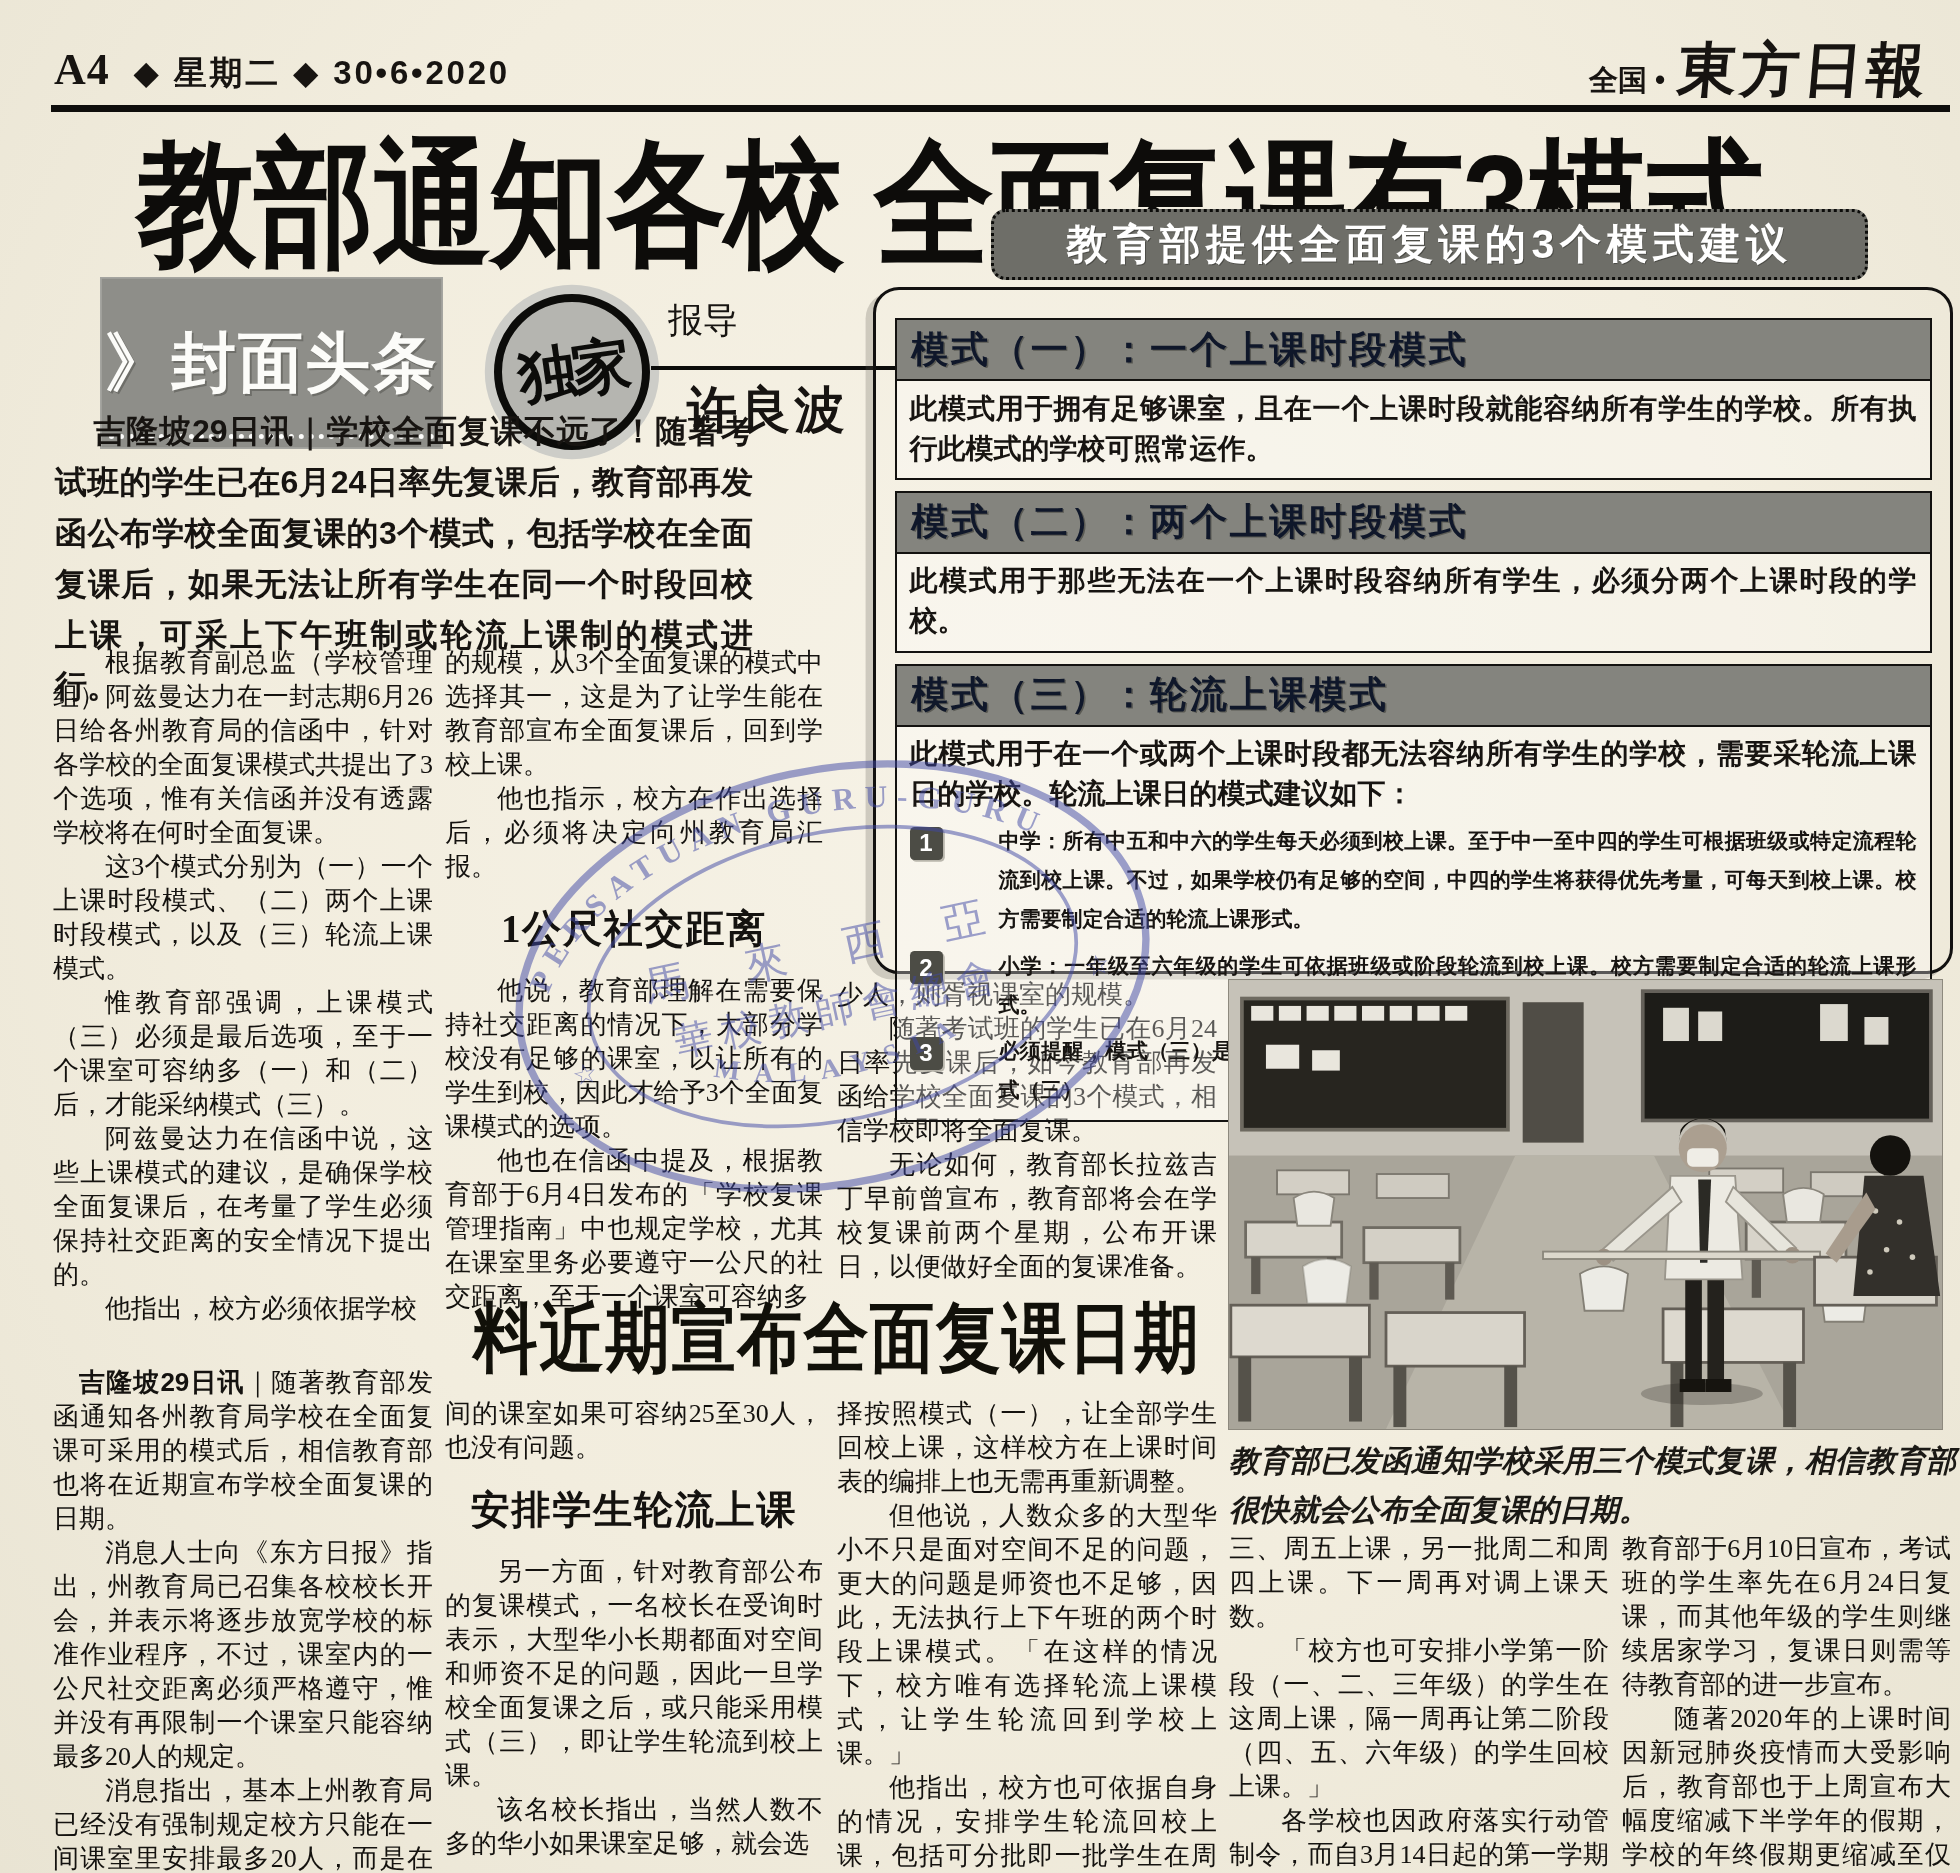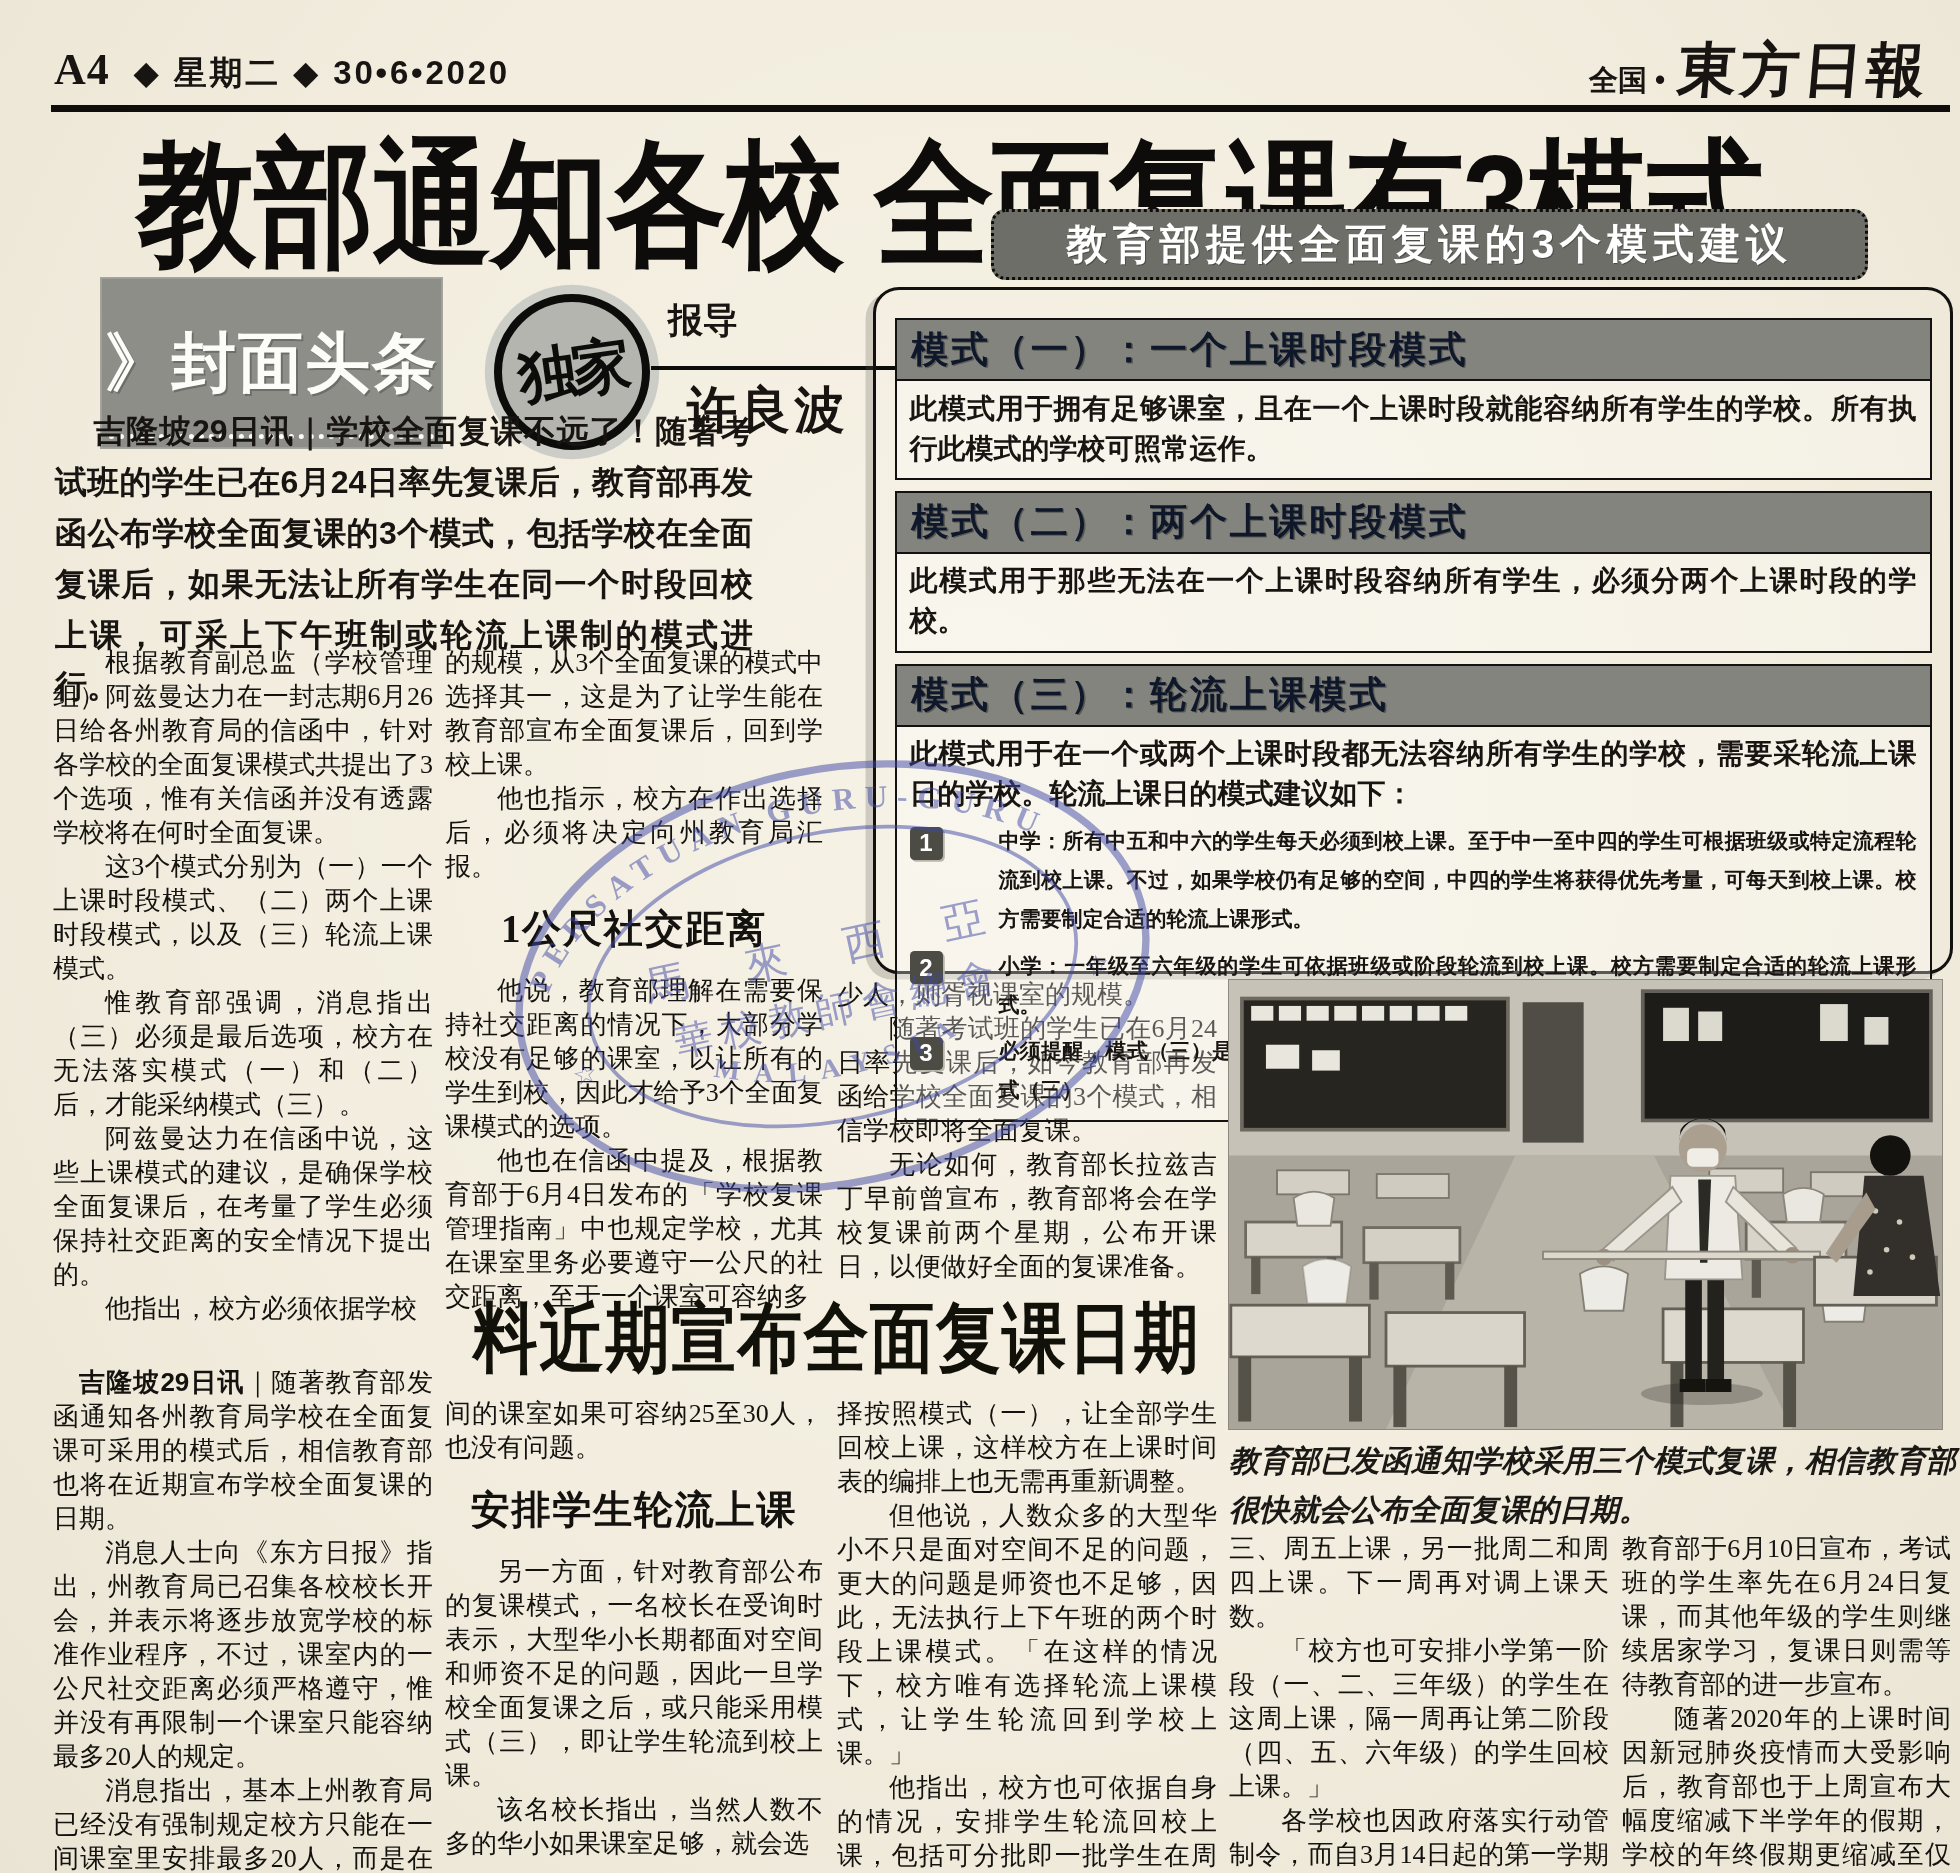--- a/index.html
+++ b/index.html
@@ -30,21 +30,21 @@
     display:flex;align-items:center;justify-content:center;box-shadow:0 0 0 1.8px #a5a5a0 inset;}
   .kicker span{font-family:var(--sans);font-weight:900;font-size:65px;color:#fcfcf9;
     text-shadow:1.8px 1.8px 0 #6e6e69;letter-spacing:1.8px;}
   .kicker-dots{position:absolute;left:109px;top:434px;width:325px;border-top:5.5px dotted #fdfdfb;}
   .byline{position:absolute;left:487px;top:277px;width:461px;height:180px;}
   .excl-circle{position:absolute;left:7.4px;top:16.6px;width:140px;height:140px;border-radius:50%;
     background:#b5b5b0;border:8.3px solid #0c0c0a;display:flex;align-items:center;justify-content:center;
     box-shadow:0 0 0 9.2px #cdcdc8;}
   .excl-circle span{font-family:var(--sans);font-weight:900;font-size:59px;letter-spacing:-4.6px;
     transform:rotate(-8deg);color:#0c0c0a;}
-  .report-label{position:absolute;left:181px;top:20px;font-family:var(--sans);font-weight:700;font-size:35px;}
+  .report-label{position:absolute;left:181px;top:20px;font-family:var(--sans);font-weight:400;font-size:35px;}
   .byline-rule{position:absolute;left:164px;top:89px;width:277px;border-top:4.6px solid #0c0c0a;}
   .reporter{position:absolute;left:200px;top:100px;font-family:var(--sans);font-weight:900;font-size:50px;letter-spacing:3.7px;}
   
   .lede{position:absolute;left:55px;top:406px;width:698px;
     font-family:var(--sans);font-weight:800;font-size:32px;line-height:51px;
     text-align:justify;text-indent:1.2em;}
   .lede b{font-weight:900;}
   
   .col{position:absolute;font-family:var(--serif);font-size:26px;line-height:34px;
     text-align:justify;color:#14120f;word-break:break-all;}
@@ -128,21 +128,21 @@
     <div class="reporter">许良波</div>
   </div>
 
   <div class="lede">
     <b>吉隆坡29日讯</b><span>｜学校全面复课不远了！随著考试班的学生已在6月24日率先复课后，教育部再发函公布学校全面复课的3个模式，包括学校在全面复课后，如果无法让所有学生在同一个时段回校上课，可采上下午班制或轮流上课制的模式进行。</span>
   </div>
 
   <div class="col" id="col1">
     <p>根据教育副总监（学校管理组）阿兹曼达力在一封志期6月26日给各州教育局的信函中，针对各学校的全面复课模式共提出了3个选项，惟有关信函并没有透露学校将在何时全面复课。</p>
     <p>这3个模式分别为（一）一个上课时段模式、（二）两个上课时段模式，以及（三）轮流上课模式。</p>
-    <p>惟教育部强调，消息指出（三）必须是最后选项，校方在无法落实模式（一）和（二）后，才能采纳模式（三）。</p>
+    <p>惟教育部强调，上课模式（三）必须是最后选项，至于一个课室可容纳多（一）和（二）后，才能采纳模式（三）。</p>
     <p>阿兹曼达力在信函中说，这些上课模式的建议，是确保学校全面复课后，在考量了学生必须保持社交距离的安全情况下提出的。</p>
     <p>他指出，校方必须依据学校</p>
     <p class="d1 gap-top"><b class="dl">吉隆坡29日讯</b><span>｜随著教育部发函通知各州教育局学校在全面复课可采用的模式后，相信教育部也将在近期宣布学校全面复课的日期。</span></p>
     <p>消息人士向《东方日报》指出，州教育局已召集各校校长开会，并表示将逐步放宽学校的标准作业程序，不过，课室内的一公尺社交距离必须严格遵守，惟并没有再限制一个课室只能容纳最多20人的规定。</p>
     <p>消息指出，基本上州教育局已经没有强制规定校方只能在一间课室里安排最多20人，而是在遵守社交距离的规定后，一个大</p>
   </div>
 
   <div class="col" id="col2a">
     <p class="noind">的规模，从3个全面复课的模式中选择其一，这是为了让学生能在教育部宣布全面复课后，回到学校上课。</p>
     <p>他也指示，校方在作出选择后，必须将决定向州教育局汇报。</p>

